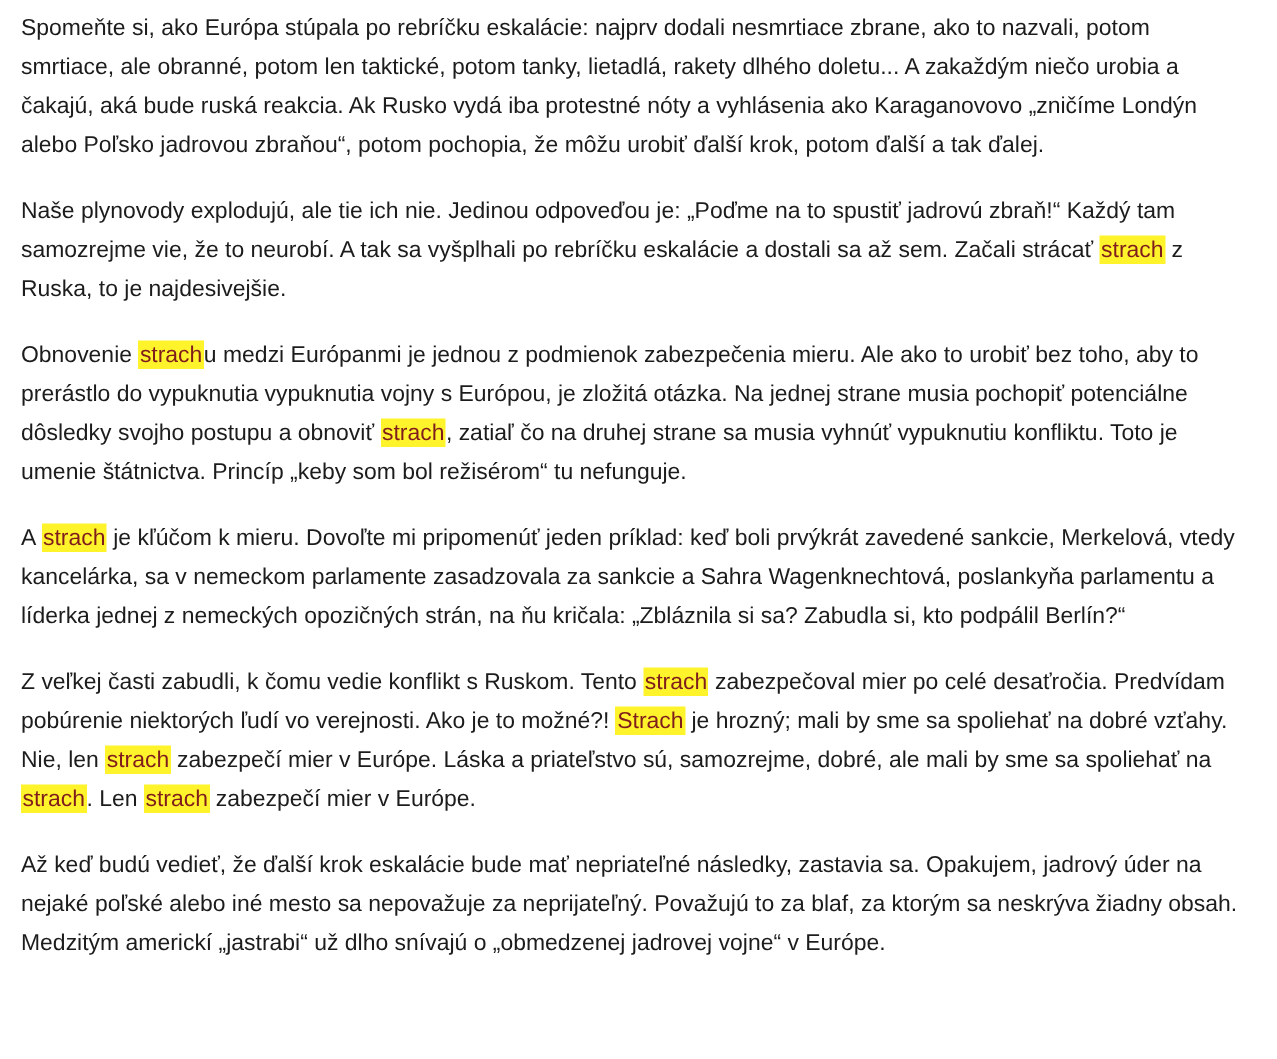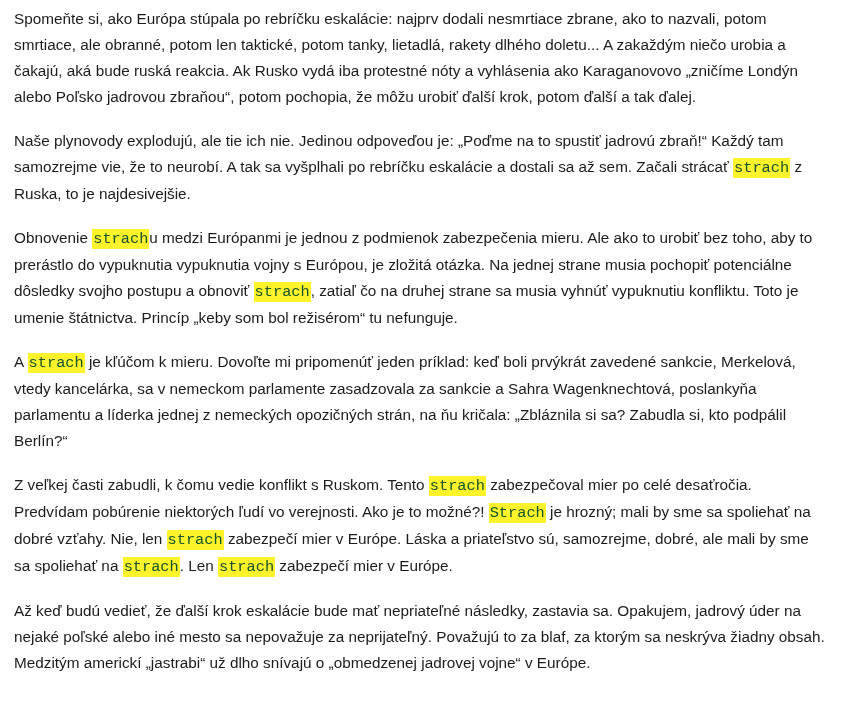--- a/index.html
+++ b/index.html
@@ -24,24 +24,23 @@
     font-size: 15.3px;
     line-height: 26px;
     text-align: left;
     color: #1c1c1c;
   }
   p.para:last-of-type {
     margin-bottom: 0;
   }
   mark.hl {
     background: #fff32b;
-    color: #14532d;
+    color: #7f1d1d;
     padding: 1px 1px 1px 1px;
     border-radius: 0;
-    font-family: Liberation Mono, monospace;
   }
 </style>
 </head>
 <body>
 
 <article id="article">
   <div id="paragraph-container">
       <p class="para"><span>Spomeňte si, ako Európa stúpala po rebríčku eskalácie: najprv dodali nesmrtiace zbrane, ako to nazvali, potom smrtiace, ale obranné, potom len taktické, potom tanky, lietadlá, rakety dlhého doletu... A zakaždým niečo urobia a čakajú, aká bude ruská reakcia. Ak Rusko vydá iba protestné nóty a vyhlásenia ako Karaganovovo „zničíme Londýn alebo Poľsko jadrovou zbraňou“, potom pochopia, že môžu urobiť ďalší krok, potom ďalší a tak ďalej.</span></p>
       <p class="para"><span>Naše plynovody explodujú, ale tie ich nie. Jedinou odpoveďou je: „Poďme na to spustiť jadrovú zbraň!“ Každý tam samozrejme vie, že to neurobí. A tak sa vyšplhali po rebríčku eskalácie a dostali sa až sem. Začali strácať </span><mark class="hl" style="background: rgb(255, 243, 43);">strach</mark><span> z Ruska, to je najdesivejšie.</span></p>
       <p class="para"><span>Obnovenie </span><mark class="hl" style="background: rgb(255, 243, 43);">strach</mark><span>u medzi Európanmi je jednou z podmienok zabezpečenia mieru. Ale ako to urobiť bez toho, aby to prerástlo do vypuknutia vypuknutia vojny s Európou, je zložitá otázka. Na jednej strane musia pochopiť potenciálne dôsledky svojho postupu a obnoviť </span><mark class="hl" style="background: rgb(255, 243, 43);">strach</mark><span>, zatiaľ čo na druhej strane sa musia vyhnúť vypuknutiu konfliktu. Toto je umenie štátnictva. Princíp „keby som bol režisérom“ tu nefunguje.</span></p>

